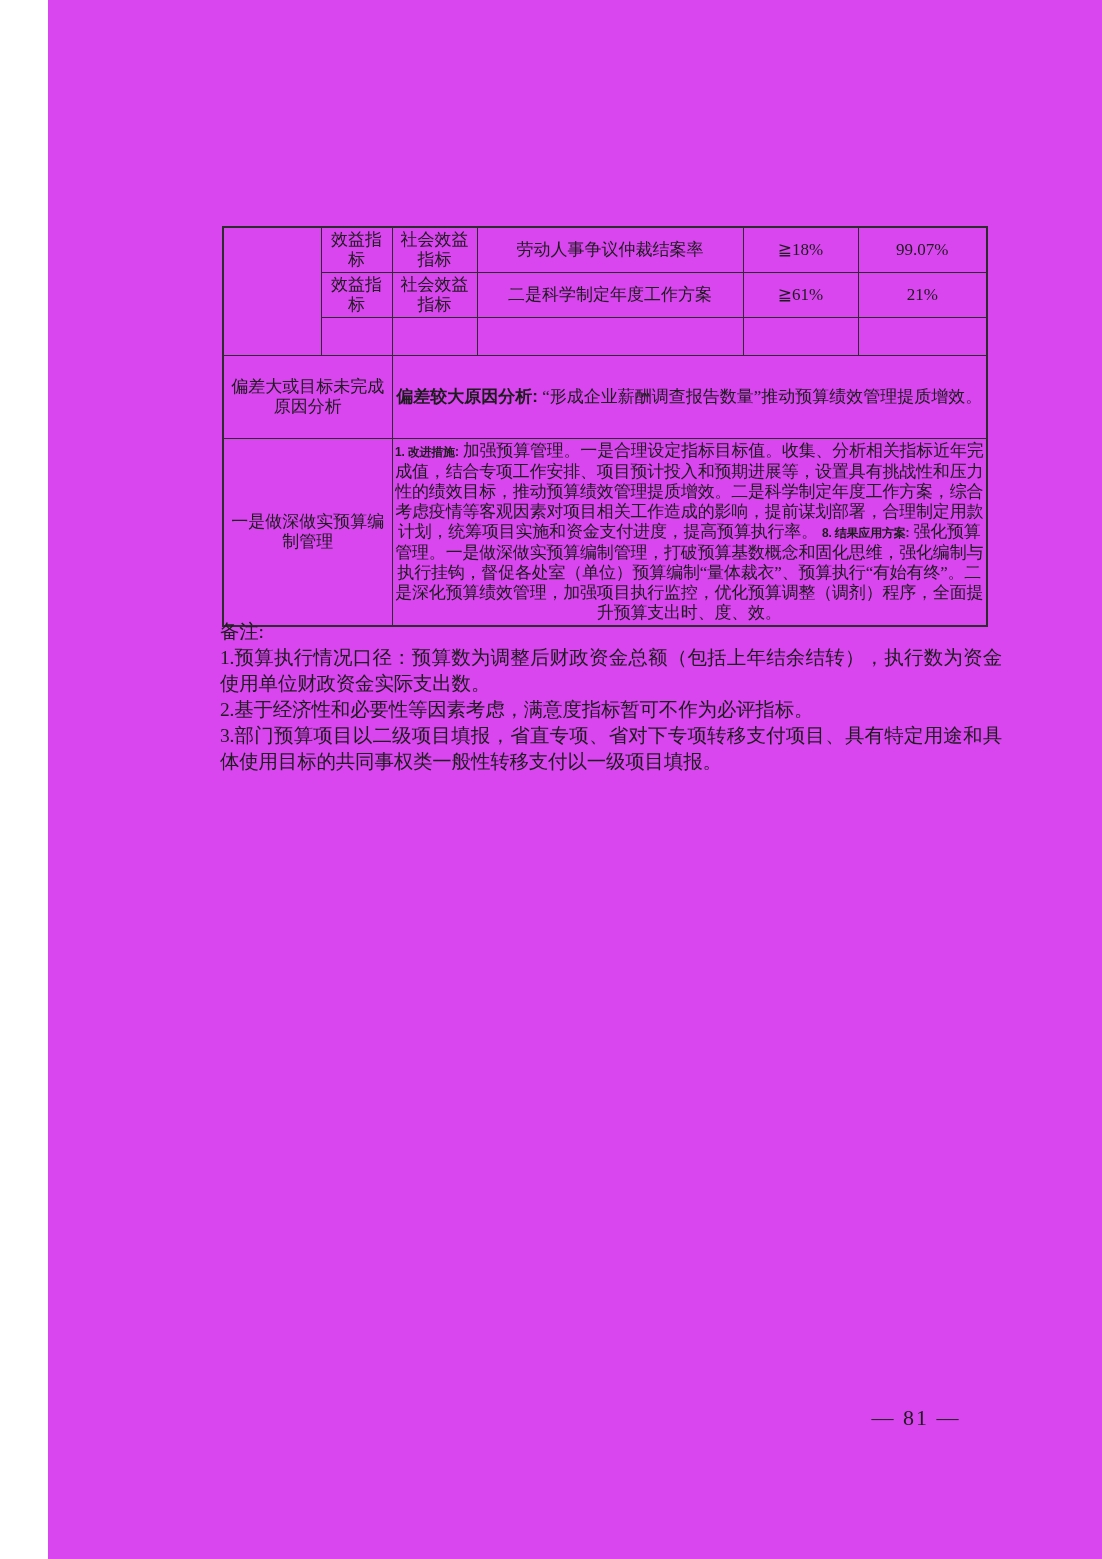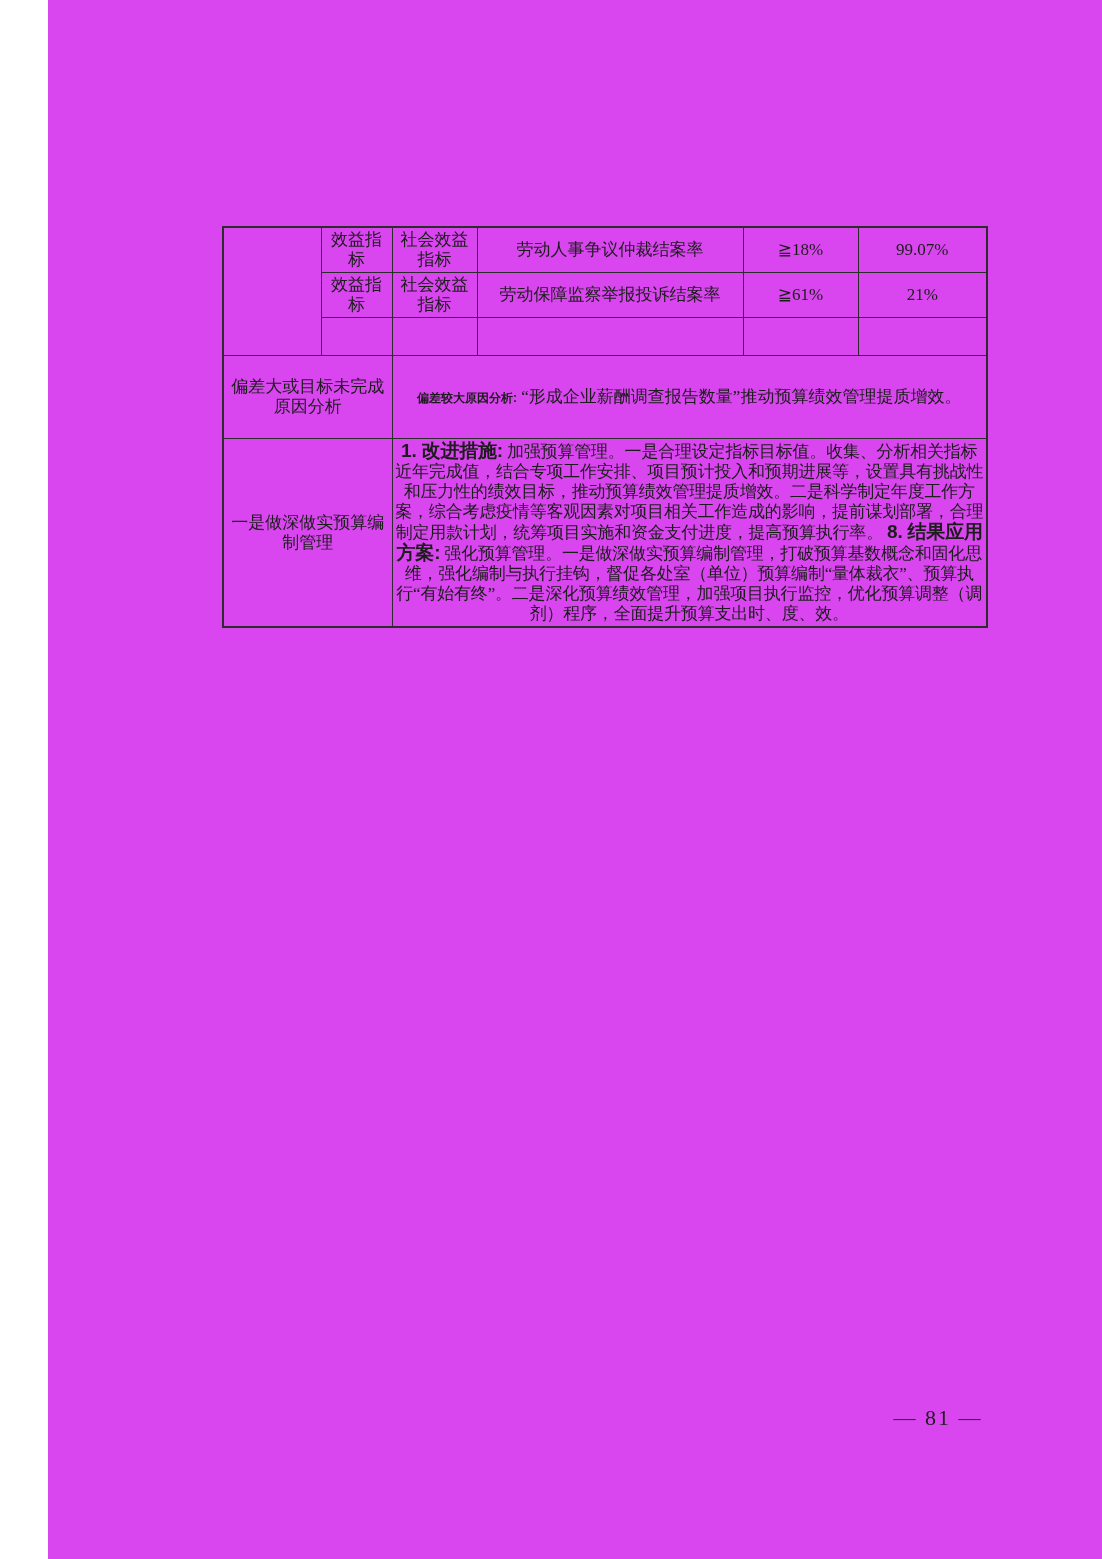--- a/index.html
+++ b/index.html
@@ -66,38 +66,38 @@
     text-justify: inter-ideograph;
     font-size: 16px;
     line-height: 19.8px;
     letter-spacing: -0.2px;
     padding: 3px 9px;
     vertical-align: middle;
   }
   .bold-seg {
     font-weight: 700;
     font-family: "Liberation Sans", "DejaVu Sans", sans-serif;
-    font-size: 19px;
+    font-size: 12px;
   }
-  td.dev-content .bold-seg { font-size: 12px; }
+  td.dev-content .bold-seg { font-size: 17px; }
   .notes {
     position: absolute;
     left: 172px;
     top: 619px;
     width: 782px;
     font-size: 19.5px;
     line-height: 26px;
     text-align: justify;
     text-justify: inter-ideograph;
     letter-spacing: -0.2px;
   }
   .notes .note-heading { text-align: left; }
   .page-number {
     position: absolute;
-    left: 810px;
+    left: 788px;
     top: 1405px;
     width: 160px;
     text-align: center;
     font-size: 22px;
     letter-spacing: 2px;
   }
 </style>
 </head>
 <body>
 
@@ -117,21 +117,21 @@
         <td rowspan="3"></td>
         <td>效益指标</td>
         <td>社会效益指标</td>
         <td>劳动人事争议仲裁结案率</td>
         <td>≧18%</td>
         <td>99.07%</td>
       </tr>
       <tr class="r2">
         <td>效益指标</td>
         <td>社会效益指标</td>
-        <td>劳动保障监察举报投诉结案率</td>
+        <td>二是科学制定年度工作方案</td>
         <td>≧61%</td>
         <td>21%</td>
       </tr>
       <tr class="r3">
         <td></td>
         <td></td>
         <td></td>
         <td></td>
         <td></td>
       </tr>
@@ -147,16 +147,22 @@
         <td colspan="4" class="para">
           <span class="bold-seg">1. 改进措施:</span>
           <span>加强预算管理。一是合理设定指标目标值。收集、分析相关指标近年完成值，结合专项工作安排、项目预计投入和预期进展等，设置具有挑战性和压力性的绩效目标，推动预算绩效管理提质增效。二是科学制定年度工作方案，综合考虑疫情等客观因素对项目相关工作造成的影响，提前谋划部署，合理制定用款计划，统筹项目实施和资金支付进度，提高预算执行率。</span>
           <span class="bold-seg">8. 结果应用方案:</span>
           <span>强化预算管理。一是做深做实预算编制管理，打破预算基数概念和固化思维，强化编制与执行挂钩，督促各处室（单位）预算编制“量体裁衣”、预算执行“有始有终”。二是深化预算绩效管理，加强项目执行监控，优化预算调整（调剂）程序，全面提升预算支出时、度、效。</span>
         </td>
       </tr>
     </tbody>
   </table>
 
+  <div class="notes">
+    <div class="note-heading">备注:</div>
+    <div>1.预算执行情况口径：预算数为调整后财政资金总额（包括上年结余结转），执行数为资金使用单位财政资金实际支出数。</div>
+    <div>2.基于经济性和必要性等因素考虑，满意度指标暂可不作为必评指标。</div>
+    <div>3.部门预算项目以二级项目填报，省直专项、省对下专项转移支付项目、具有特定用途和具体使用目标的共同事权类一般性转移支付以一级项目填报。</div>
+  </div>
 
   <div class="page-number">— 81 —</div>
 
 </div>
 
 </body></html>

